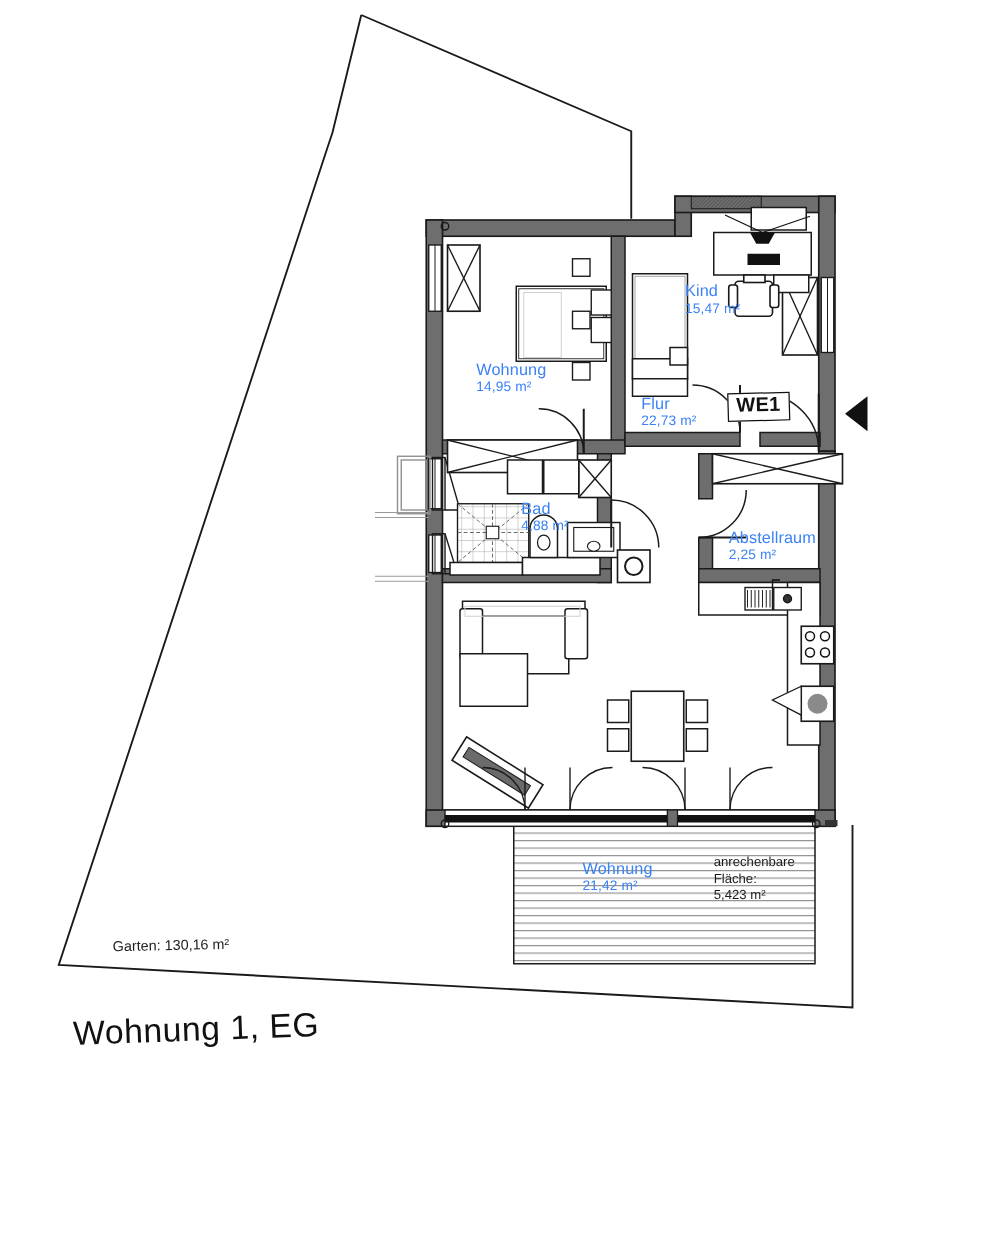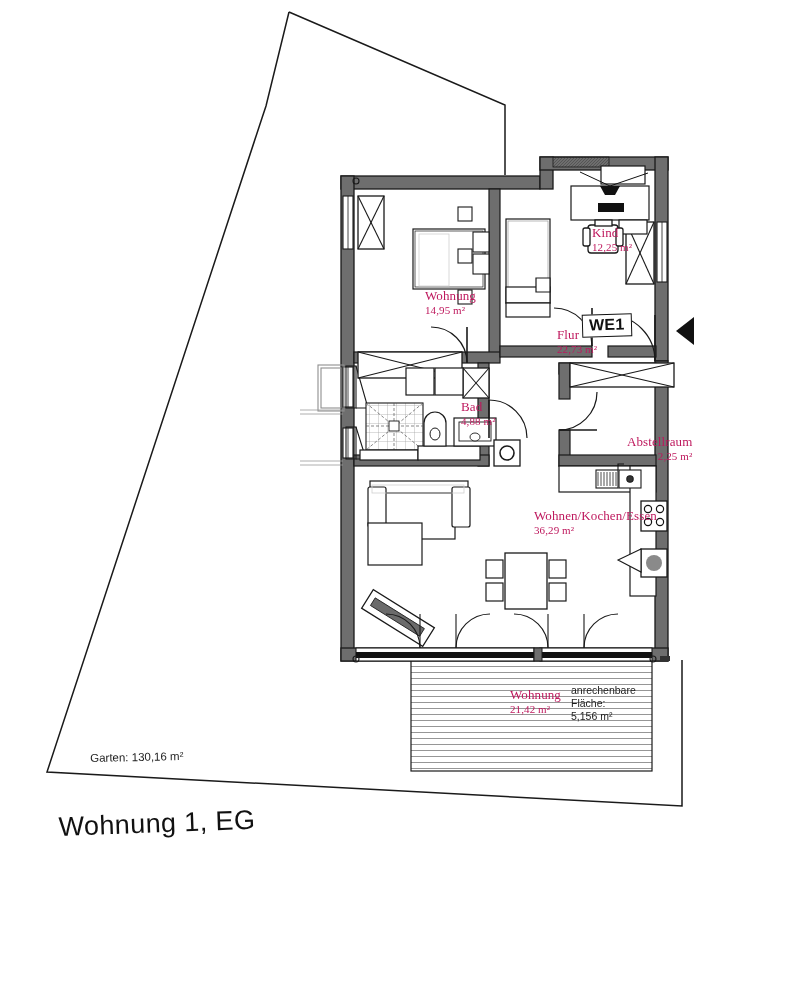--- a/index.html
+++ b/index.html
@@ -20,25 +20,24 @@
   }
   svg.plan {
     position: absolute;
     left: 0;
     top: 0;
     width: 799px;
     height: 987px;
   }
   .room-label {
     position: absolute;
-    color: #be185d;
+    color: #3b82f6;
     line-height: 1.15;
     white-space: nowrap;
-    font-family: Liberation Serif, serif;
-    padding-left: 44px;
+    font-family: Liberation Sans, sans-serif;
   }
   .room-label .rl-name {
     display: block;
     font-size: 13px;
     letter-spacing: 0.1px;
   }
   .room-label .rl-area {
     display: block;
     font-size: 11px;
     letter-spacing: 0.1px;
@@ -391,52 +390,48 @@
 
   </svg>
 
   <div class="room-label" style="left:381px; top:289px;">
     <span class="rl-name">Wohnung</span>
     <span class="rl-area">14,95 m²</span>
   </div>
 
   <div class="room-label" style="left:548px; top:226px;">
     <span class="rl-name">Kind</span>
-    <span class="rl-area">12,25 m²</span>
-  </div>
-
-  <div class="room-label" style="left:513px; top:328px;">
+    <span class="rl-area">15,47 m²</span>
+  </div>
+
+  <div class="room-label" style="left:513px; top:316px;">
     <span class="rl-name">Flur</span>
     <span class="rl-area">22,73 m²</span>
   </div>
 
   <div class="room-label" style="left:417px; top:400px;">
     <span class="rl-name">Bad</span>
     <span class="rl-area">4,88 m²</span>
   </div>
 
-  <div class="room-label" style="left:583px; top:435px;text-align:right;">
+  <div class="room-label" style="left:583px; top:423px;">
     <span class="rl-name">Abstellraum</span>
     <span class="rl-area">2,25 m²</span>
   </div>
 
-  <div class="room-label" style="left:490px; top:509px;">
-    <span class="rl-name">Wohnen/Kochen/Essen</span>
-    <span class="rl-area">36,29 m²</span>
-  </div>
 
   <div class="room-label" style="left:466px; top:688px;">
     <span class="rl-name">Wohnung</span>
     <span class="rl-area">21,42 m²</span>
   </div>
 
   <div class="small-note" style="left:551px; top:684px;">
     <span>anrechenbare</span><br>
     <span>Fläche:</span><br>
-    <span>5,156 m²</span>
+    <span>5,423 m²</span>
   </div>
 
   <div id="garden-label">Garten: 130,16 m²</div>
 
   <div id="we1-badge">WE1</div>
 
   <div id="sheet-title">Wohnung 1, EG</div>
 
 </div>
 

